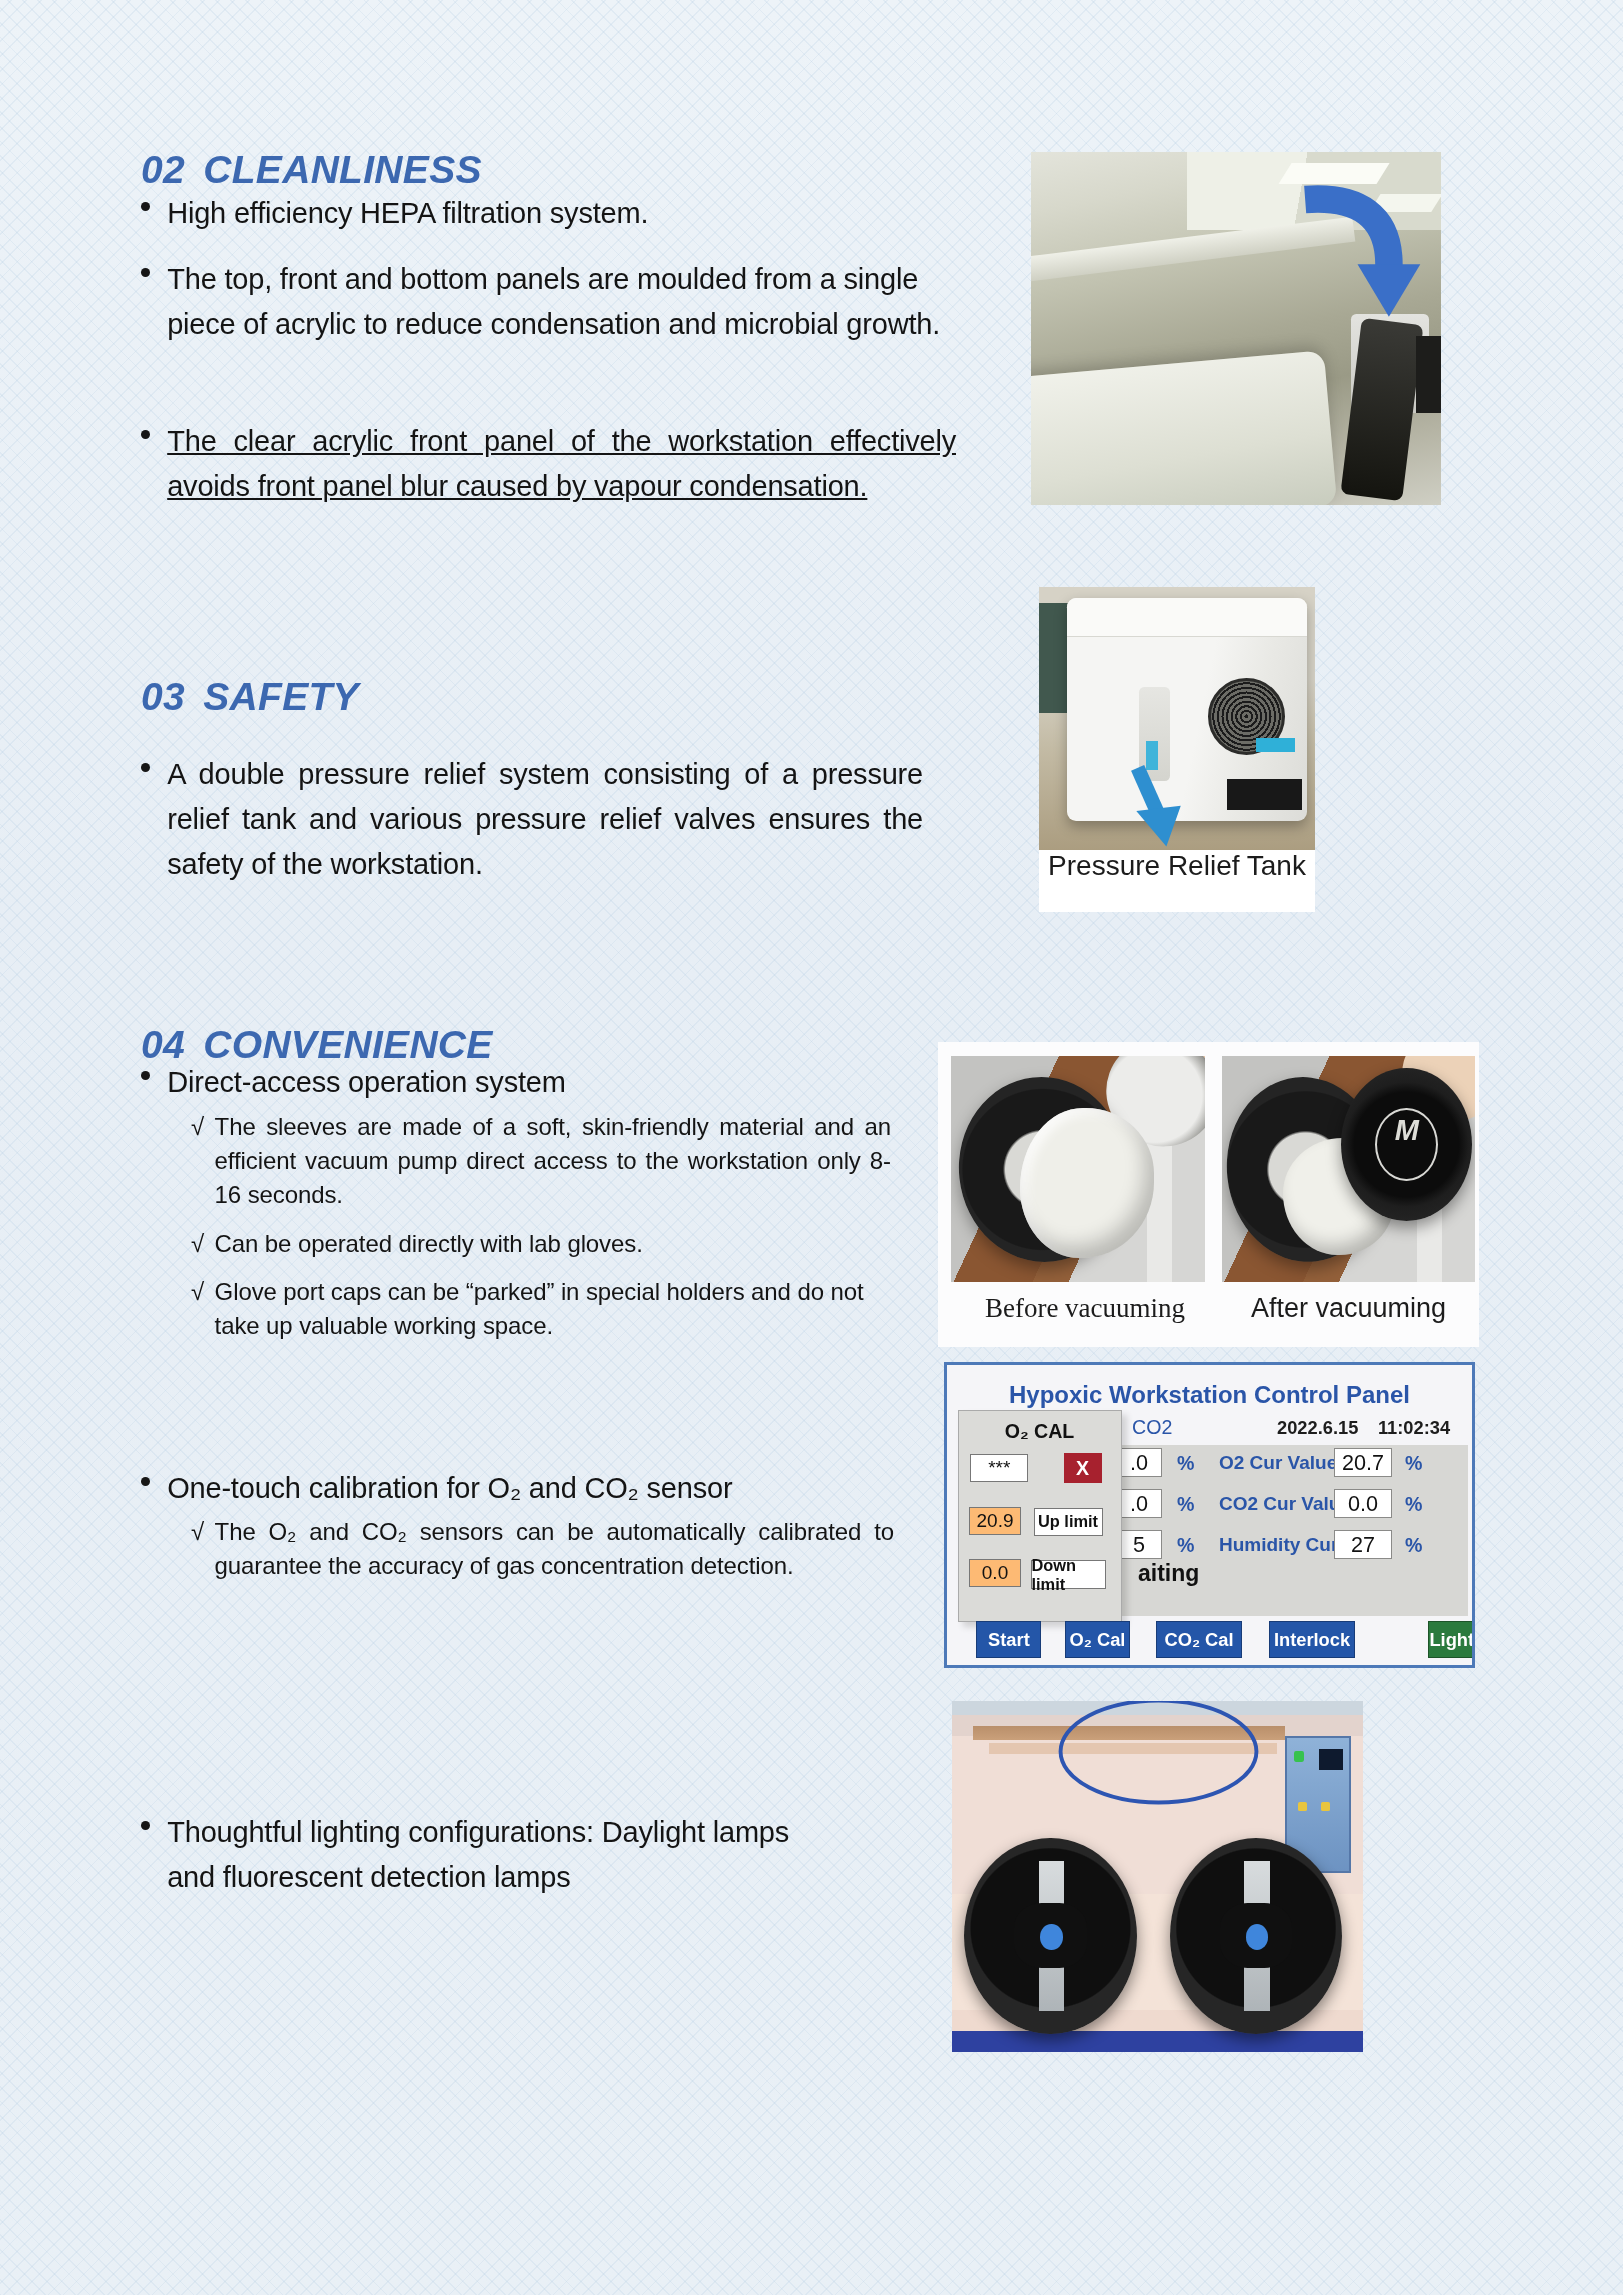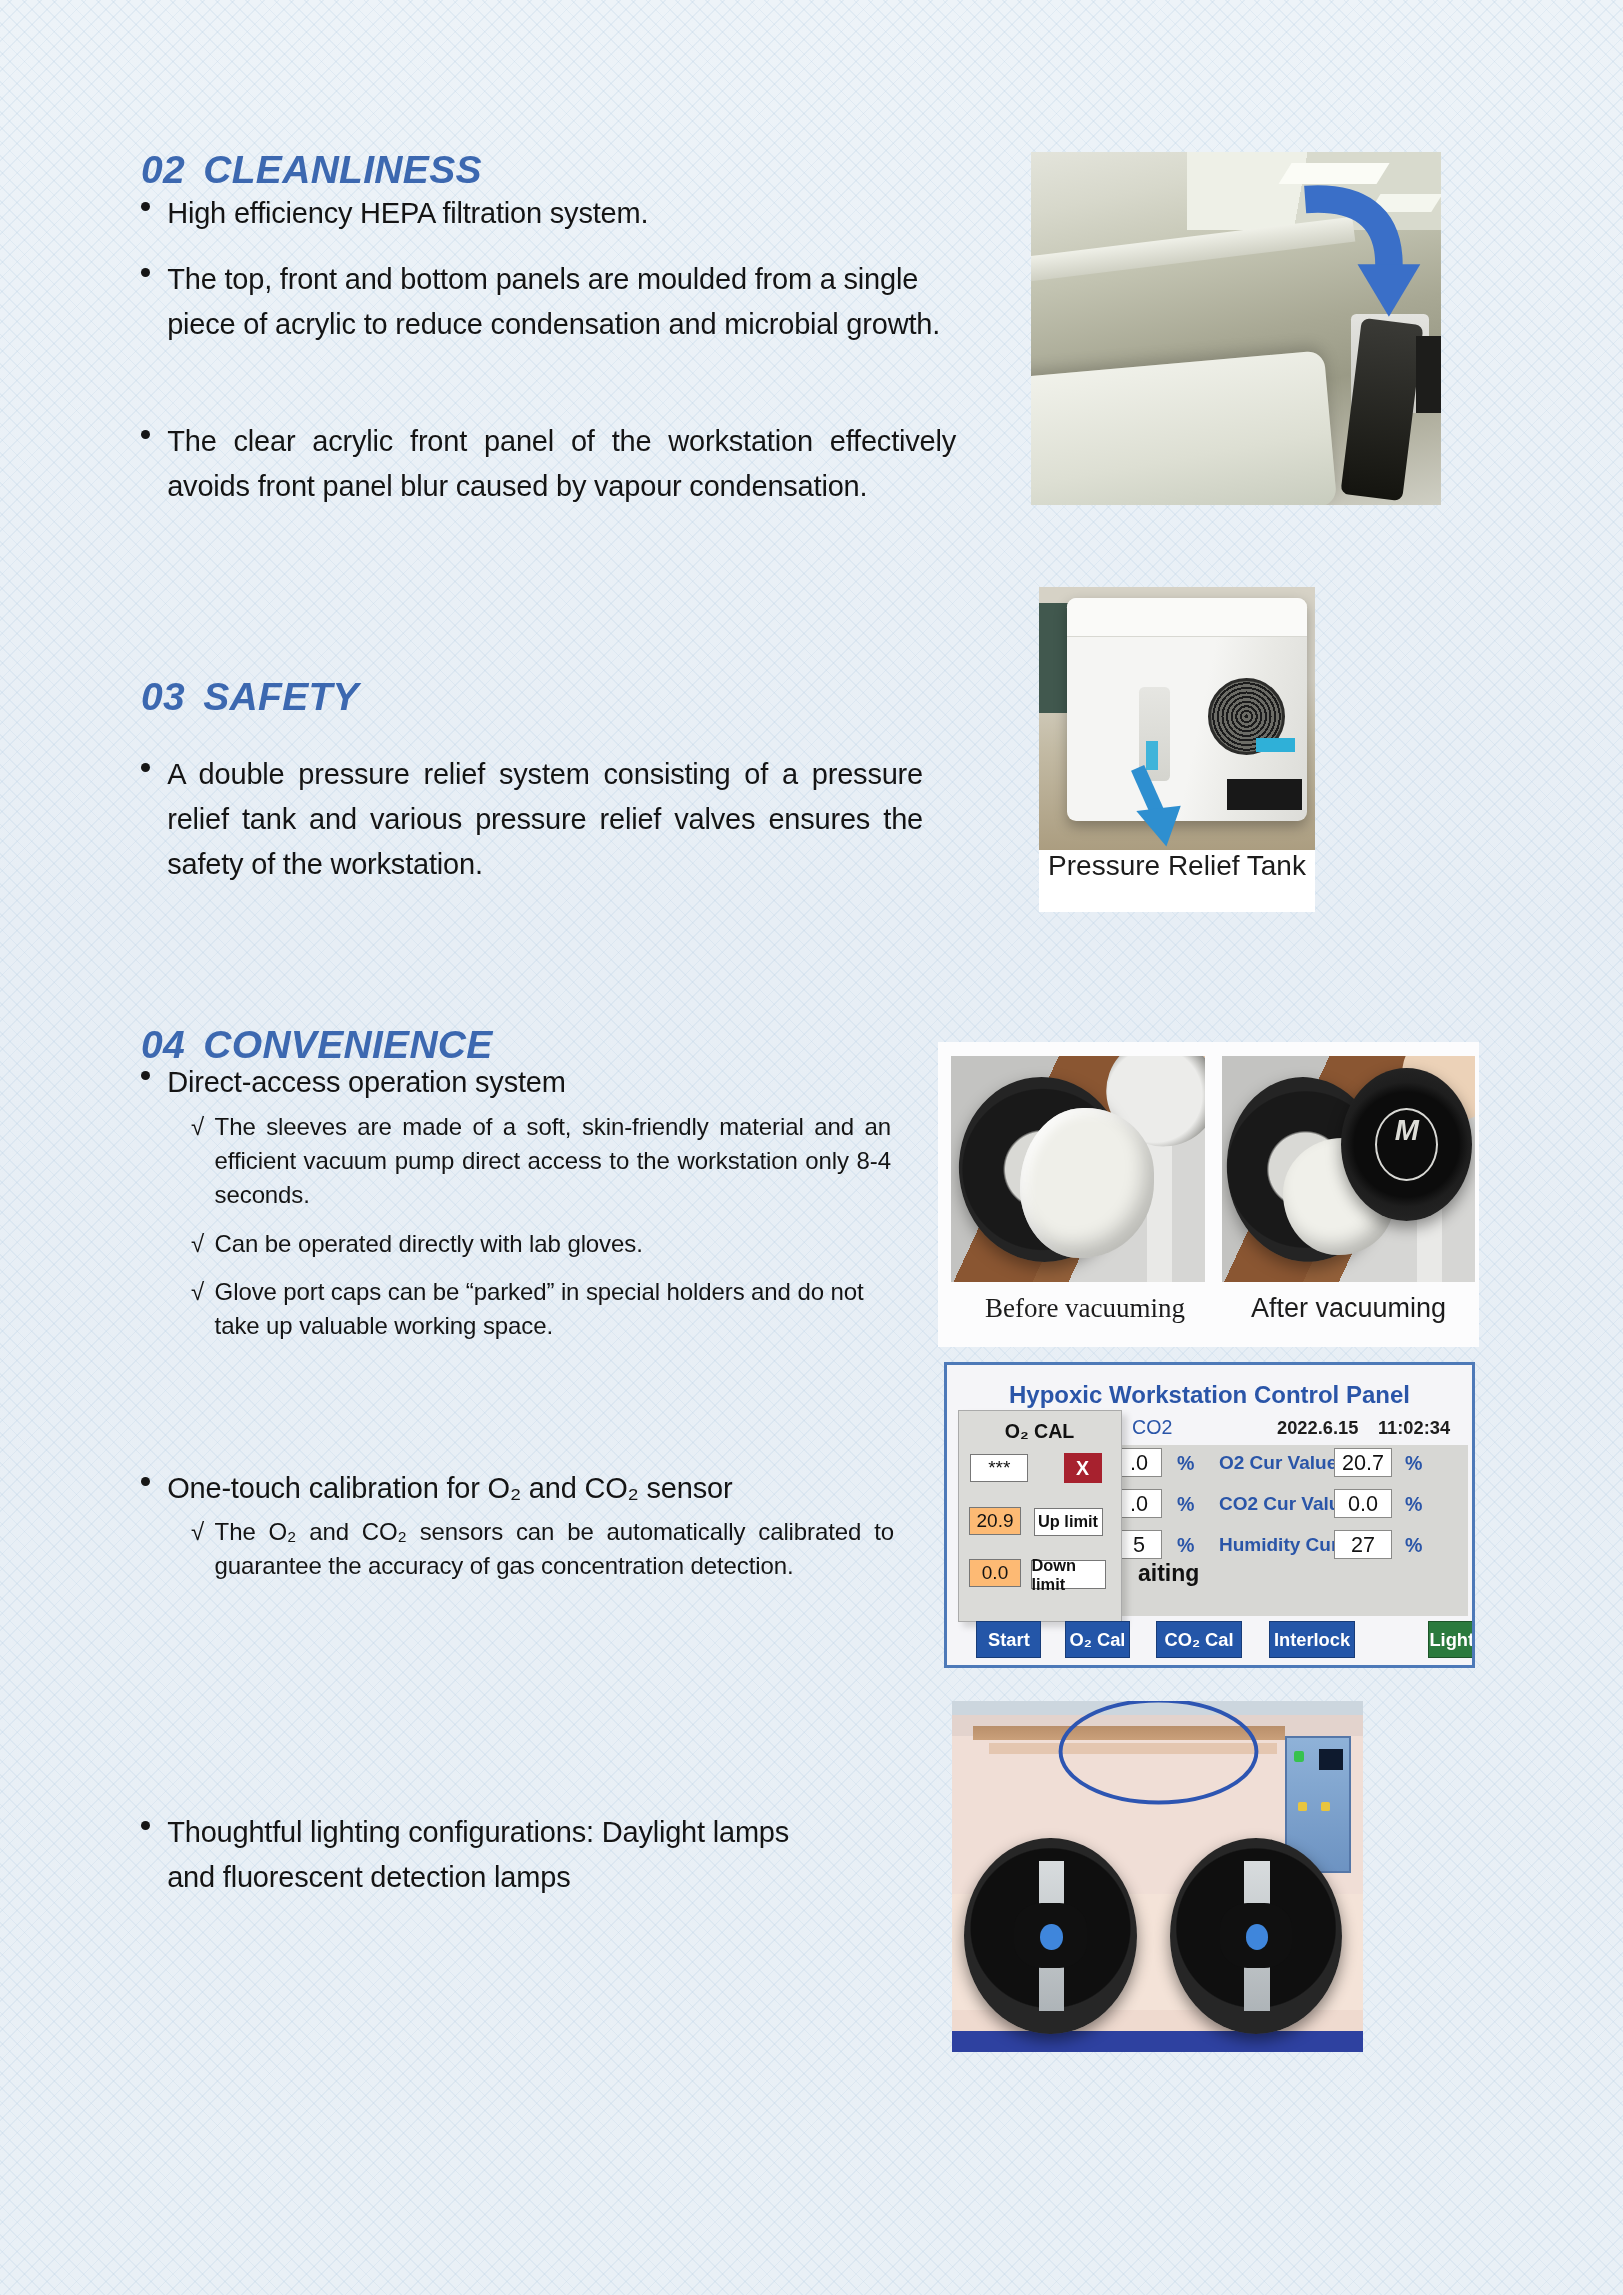--- a/index.html
+++ b/index.html
@@ -140,21 +140,21 @@
   </h2>
 
   <div class="bullet" style="left:141px;top:191px;width:815px;">
     <span class="dot"></span>
     <span class="btxt">High efficiency HEPA filtration system.</span>
   </div>
   <div class="bullet" style="left:141px;top:257px;width:815px;">
     <span class="dot"></span>
     <span class="btxt">The top, front and bottom panels are moulded from a single piece of acrylic to reduce condensation and microbial growth.</span>
   </div>
-  <div class="bullet" style="left:141px;top:419px;width:815px;">
+  <div class="bullet" style="left:141px;top:419px;width:815px;text-decoration:underline;">
     <span class="dot"></span>
     <span class="btxt just">The clear acrylic front panel of the workstation effectively avoids front panel blur caused by vapour condensation.</span>
   </div>
 
   <div class="fig fig-interior">
     <div class="abs fi-ceil"></div>
     <div class="abs fi-light1"></div>
     <div class="abs fi-light2"></div>
     <div class="abs fi-lid"></div>
     <div class="abs fi-mach"></div>
@@ -203,21 +203,21 @@
     <span>CONVENIENCE</span>
   </h2>
 
   <div class="bullet" style="left:141px;top:1060px;width:753px;">
     <span class="dot"></span>
     <span class="btxt">Direct-access operation system</span>
   </div>
   <div class="sublist" style="left:191px;top:1110px;width:700px;">
     <div class="subitem">
       <span class="check">√</span>
-      <span class="stxt just">The sleeves are made of a soft, skin-friendly material and an efficient vacuum pump direct access to the workstation only 8-4 seconds.</span>
+      <span class="stxt just">The sleeves are made of a soft, skin-friendly material and an efficient vacuum pump direct access to the workstation only 8-16 seconds.</span>
     </div>
     <div class="subitem">
       <span class="check">√</span>
       <span class="stxt">Can be operated directly with lab gloves.</span>
     </div>
     <div class="subitem">
       <span class="check">√</span>
       <span class="stxt">Glove port caps can be “parked” in special holders and do not take up valuable working space.</span>
     </div>
   </div>

